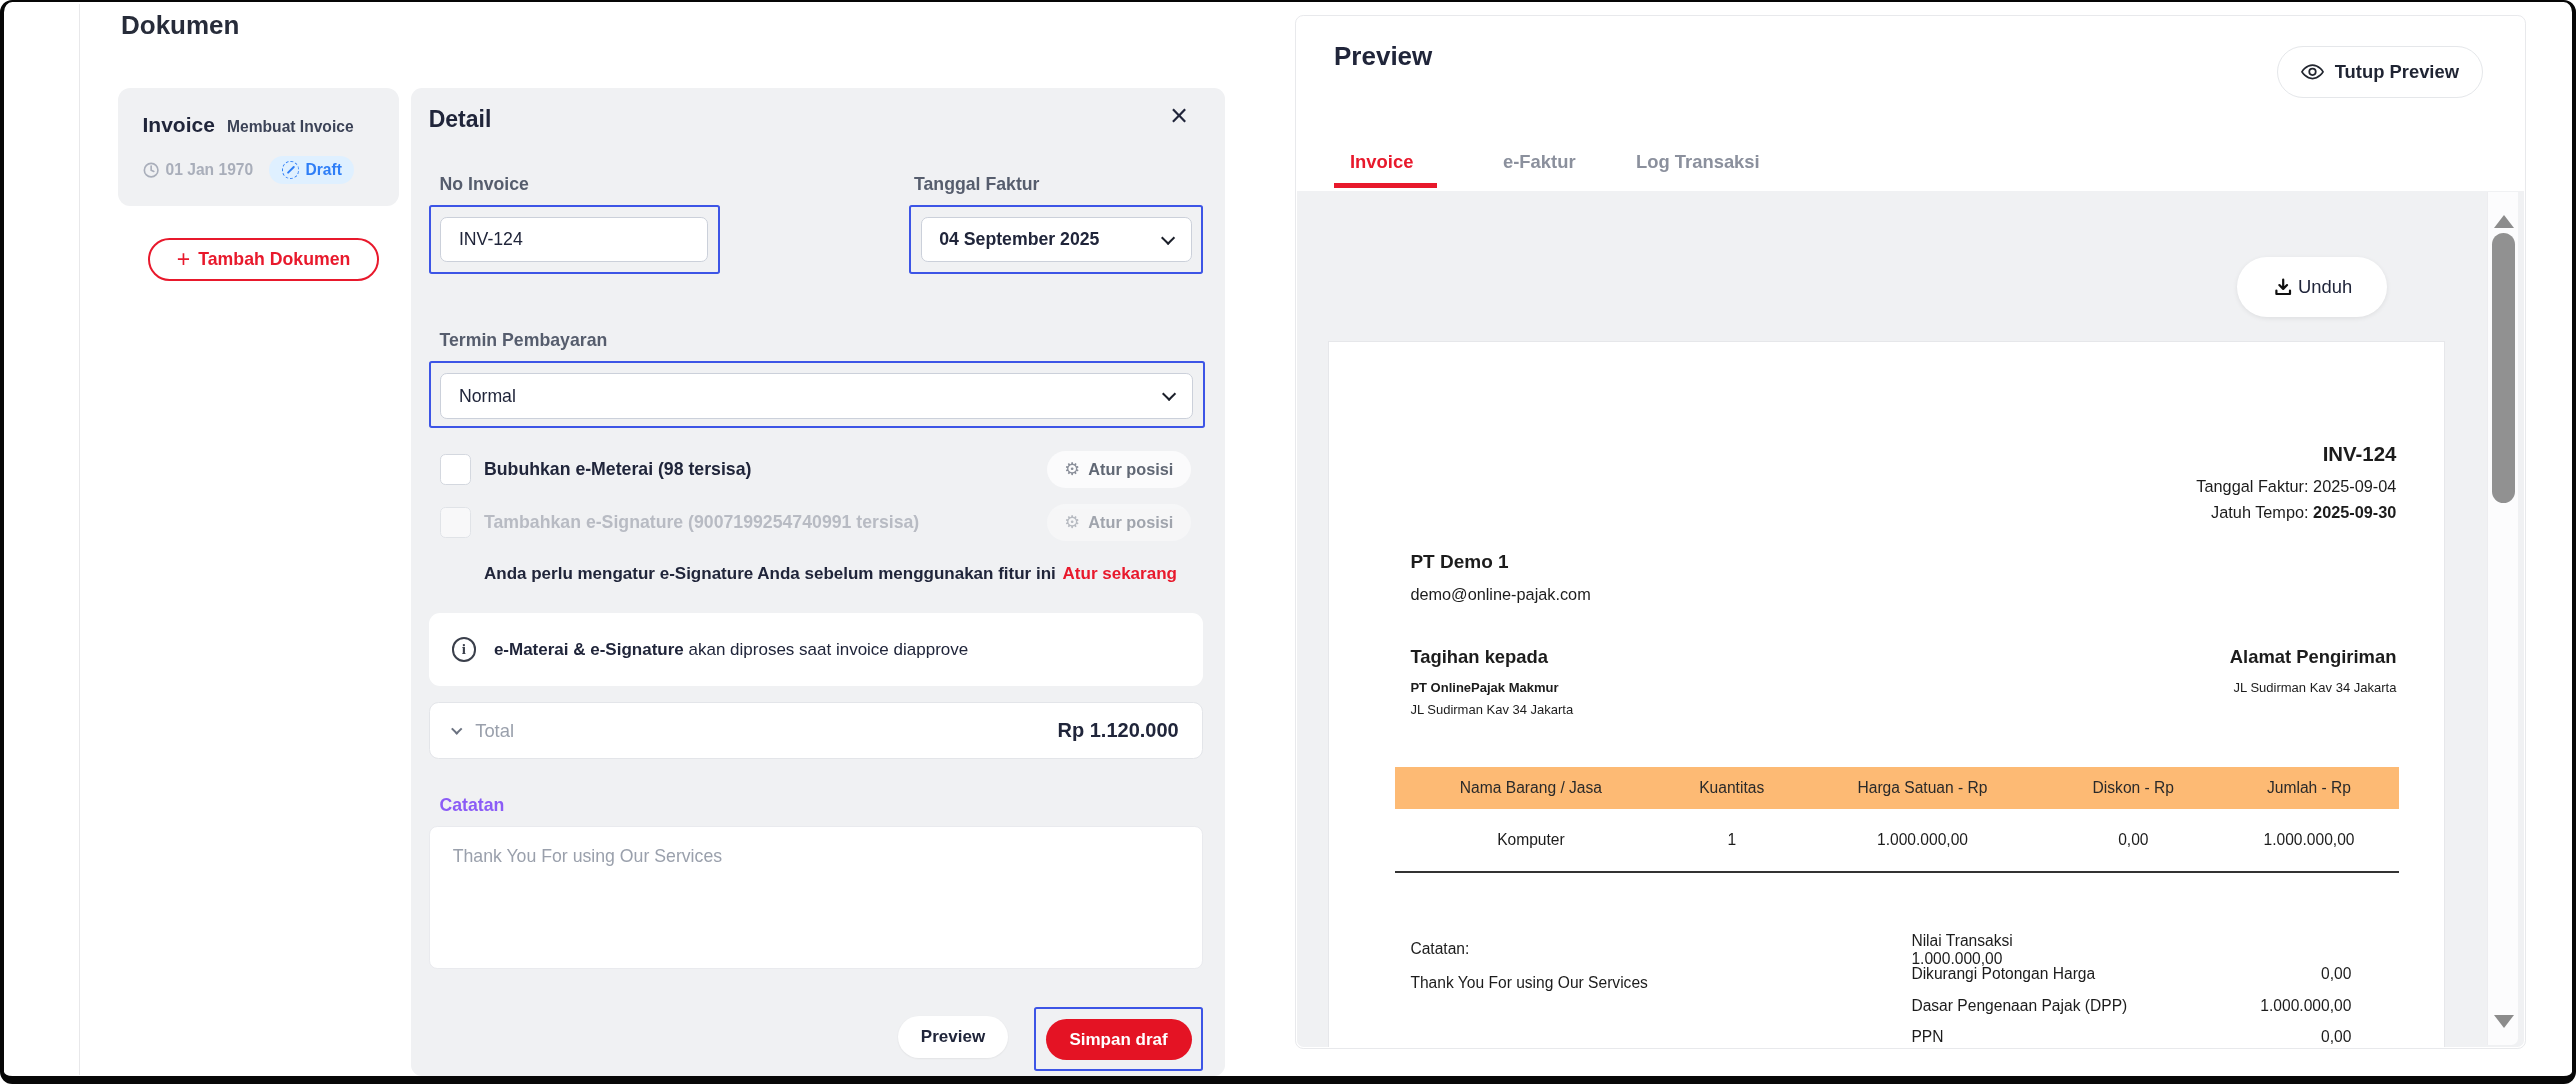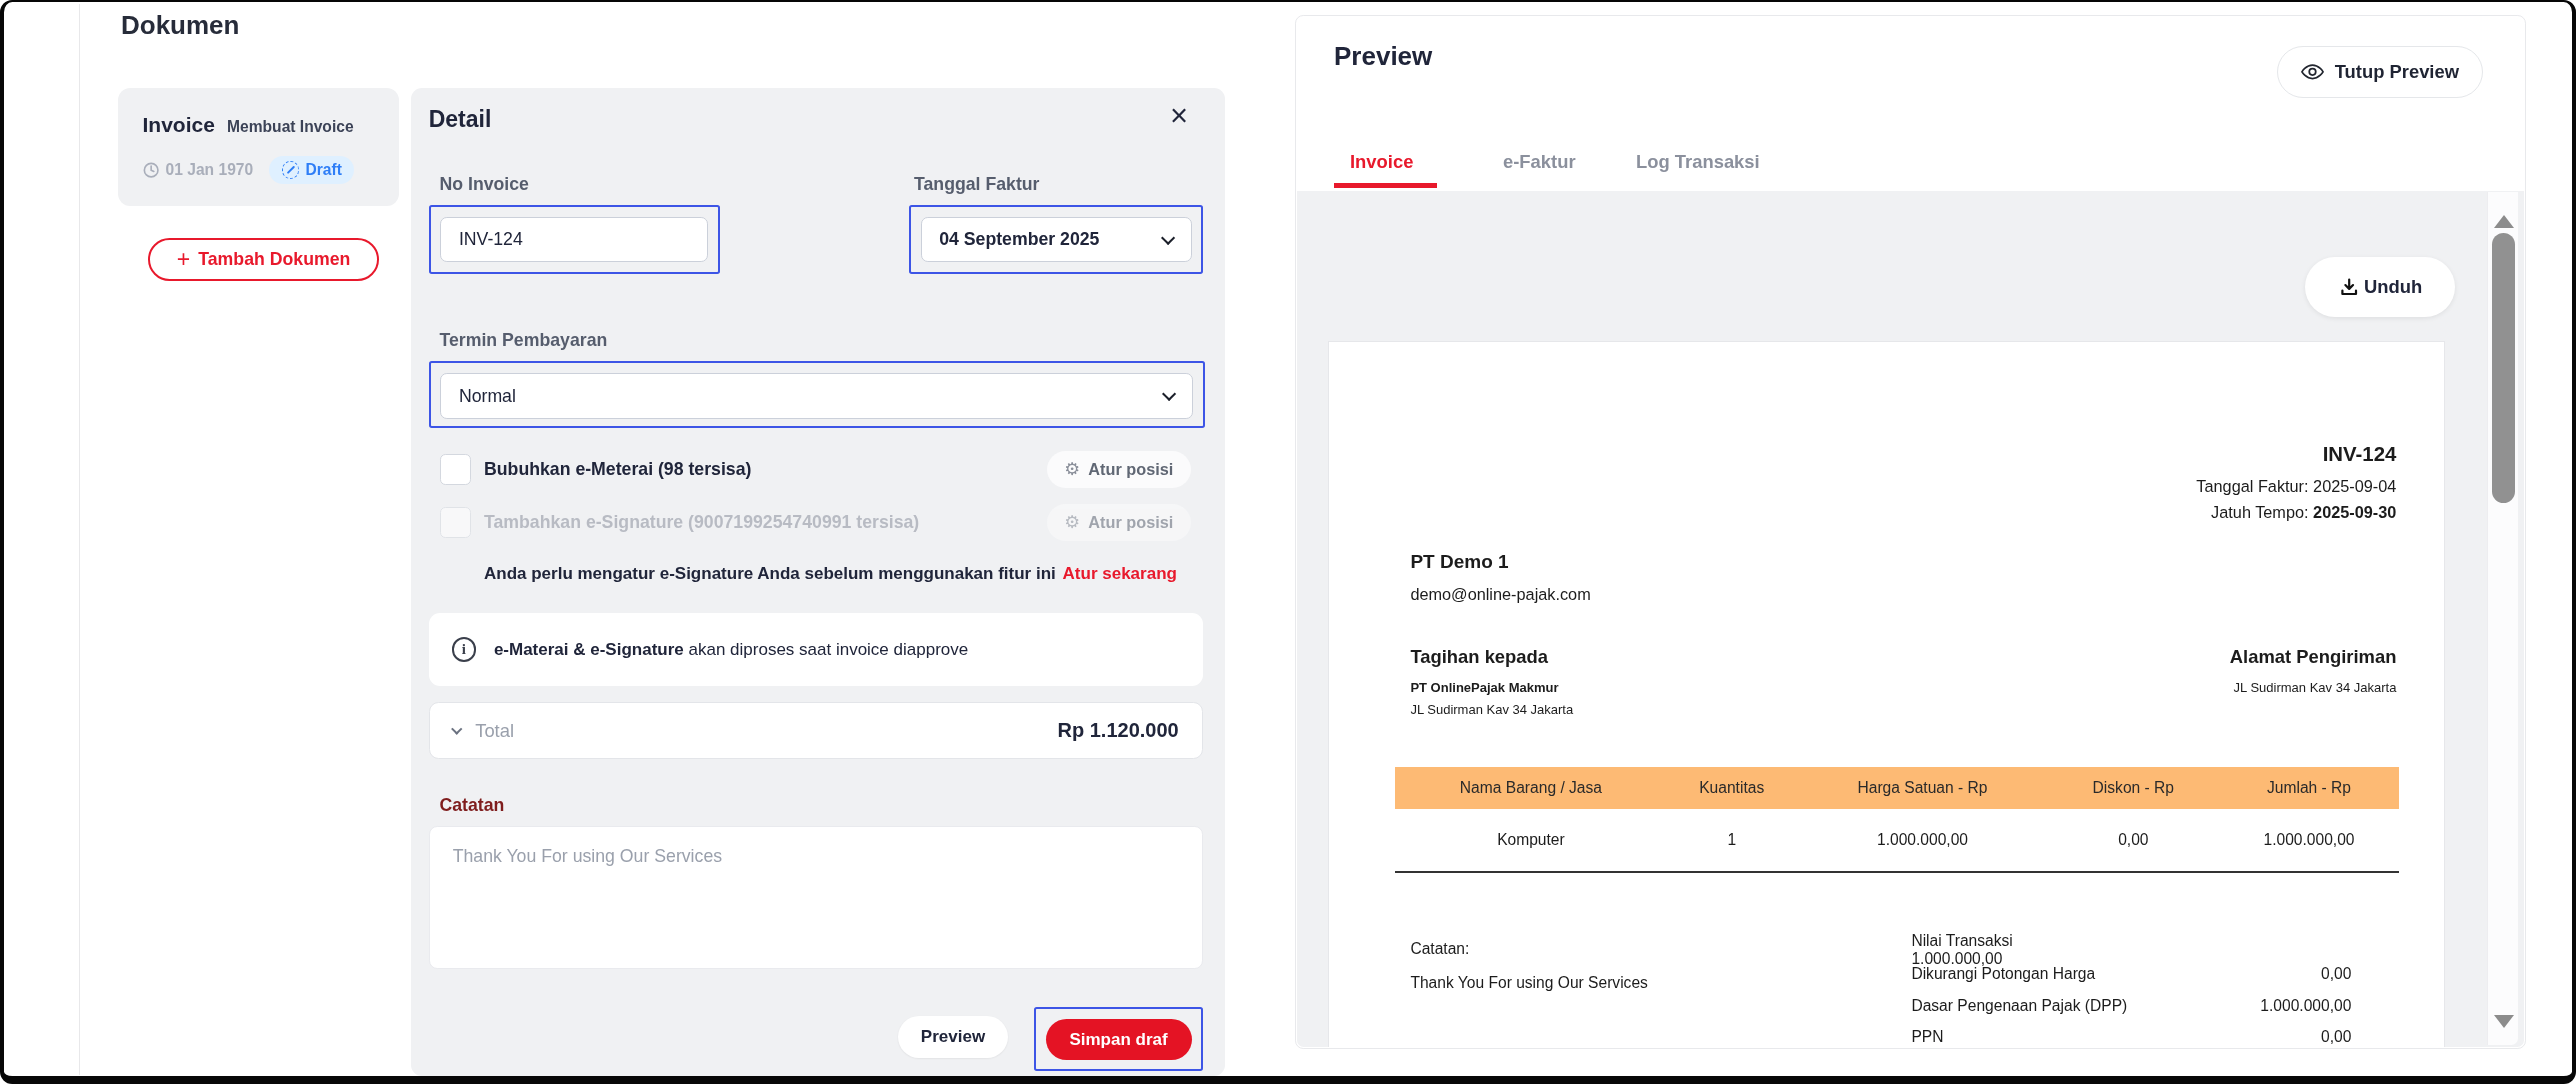--- a/index.html
+++ b/index.html
@@ -22,21 +22,21 @@
   .badge-ic{width:17.7px;height:17.7px;border:1.4px dashed #2e7ef7;border-radius:50%;position:relative;}
   .badge-ic::after{content:"";position:absolute;left:3.4px;top:7.5px;width:9.5px;height:2px;background:#2e7ef7;transform:rotate(-45deg);border-radius:1.4px;}
   .add-btn{left:148px;top:238px;width:231px;height:43px;border:2px solid #e8192c;border-radius:679px;background:#fff;color:#e8192c;display:flex;align-items:center;justify-content:center;gap:8.2px;font-size:17.7px;font-weight:700;cursor:pointer;}
   .plus{font-size:23px;font-weight:500;line-height:1;}
 
   
   .detail{left:411px;top:88px;width:814px;height:988px;background:#f0f1f3;border-radius:11px;}
   .detail-title{left:17.7px;top:17.7px;font-size:23px;font-weight:700;}
   .close-x{right:37px;top:12.2px;font-size:31px;font-weight:400;color:#20253a;cursor:pointer;line-height:1;}
   .flabel{font-size:17.7px;font-weight:600;color:#565d6d;}
-  .flabel.dim{color:#7f1d1d;}
+  .flabel.dim{color:#8b5cf6;}
   .bluebox{border:2.7px solid #3d55e6;border-radius:2.7px;}
   .whitefield{position:absolute;left:9.5px;right:9.5px;top:10.2px;background:#fff;border:1.4px solid #cbd0da;border-radius:6.8px;display:flex;align-items:center;padding:0 17.7px;font-size:17.7px;color:#20253a;}
   .chev{width:10.2px;height:10.2px;border-right:2.7px solid #1b1f2a;border-bottom:2.7px solid #1b1f2a;transform:rotate(45deg);margin-top:-4.1px;}
   .chev.sm{width:7.5px;height:7.5px;border-width:2px;border-color:#6b7280;}
   .cb{width:31px;height:31px;background:#fff;border:1.4px solid #d4d8df;border-radius:5.4px;}
   .cb-label{font-size:17.7px;font-weight:700;color:#20253a;line-height:31px;}
   .pill-btn{height:37px;display:flex;align-items:center;gap:8.2px;background:#fbfbfc;border-radius:679px;padding:0 17.7px;font-size:16.3px;font-weight:600;color:#60términ;color:#606774;cursor:pointer;}
   .gear{font-size:17.7px;color:#8a8f9a;line-height:1;}
   .faded{opacity:.55;}
   .note{font-size:17px;font-weight:700;color:#20253a;white-space:nowrap;}
@@ -54,21 +54,21 @@
 
   
   .preview{left:1295px;top:15px;width:1231px;height:1034px;background:#fff;border:1.4px solid #e8e9ec;border-radius:8.2px;}
   .pv-title{left:38px;top:24.5px;font-size:26px;font-weight:700;}
   .pv-close{right:42px;top:30px;height:52px;display:flex;align-items:center;gap:11px;border:1.4px solid #e5e7ea;border-radius:679px;padding:0 23px;font-size:18.4px;font-weight:700;color:#1f2433;cursor:pointer;background:#fff;}
   .tab{top:135px;font-size:18.4px;cursor:pointer;white-space:nowrap;}
   .tab.active{color:#e8192c;font-weight:700;}
   .tab.idle{color:#8b909d;font-weight:600;}
   .tab-underline{left:38px;top:167px;width:103px;height:4.8px;background:#e8192c;}
   .pv-content{left:1.4px;top:175px;right:1.4px;bottom:1.4px;background:#f0f1f3;border-radius:0 0 6.8px 6.8px;overflow:hidden;}
-  .dl-btn{left:1008px;top:66px;width:150px;height:60px;background:#fff;border-radius:679px;display:flex;align-items:center;justify-content:center;gap:5px;font-size:18.4px;font-weight:700;box-shadow:0 1.4px 5.4px rgba(0,0,0,.08);cursor:pointer;}
+  .dl-btn{left:940px;top:66px;width:150px;height:60px;background:#fff;border-radius:679px;display:flex;align-items:center;justify-content:center;gap:5px;font-size:18.4px;font-weight:400;box-shadow:0 1.4px 5.4px rgba(0,0,0,.08);cursor:pointer;}
   .doc{left:31px;top:150px;width:1117px;height:723px;background:#fff;border:0.7px solid #e6e7ea;overflow:hidden;color:#1c1c1c;}
   .doc-head{right:48px;top:101px;text-align:right;}
   .doc-inv{font-size:20.4px;font-weight:700;margin-bottom:11px;}
   .doc-line{font-size:16.3px;margin-bottom:6.8px;}
   .doc-seller{left:81px;top:209px;}
   .doc-seller-name{font-size:19px;font-weight:700;}
   .doc-seller-mail{font-size:16.3px;margin-top:12.2px;}
   .doc-billto{left:81px;top:304px;}
   .doc-sec-label{font-size:18.4px;font-weight:700;}
   .doc-sm{font-size:13px;margin-top:6.8px;}

